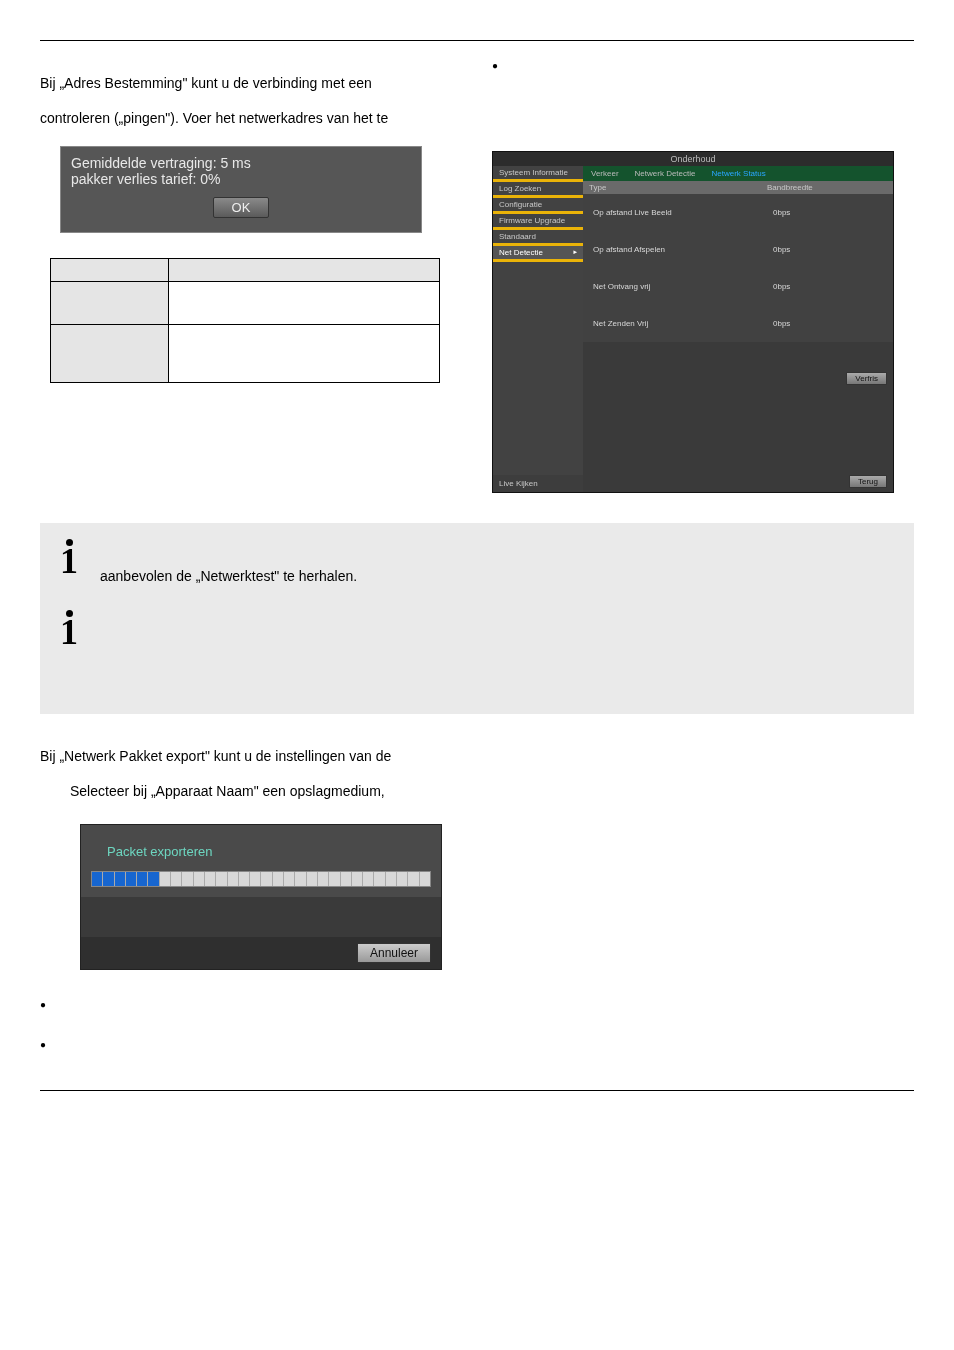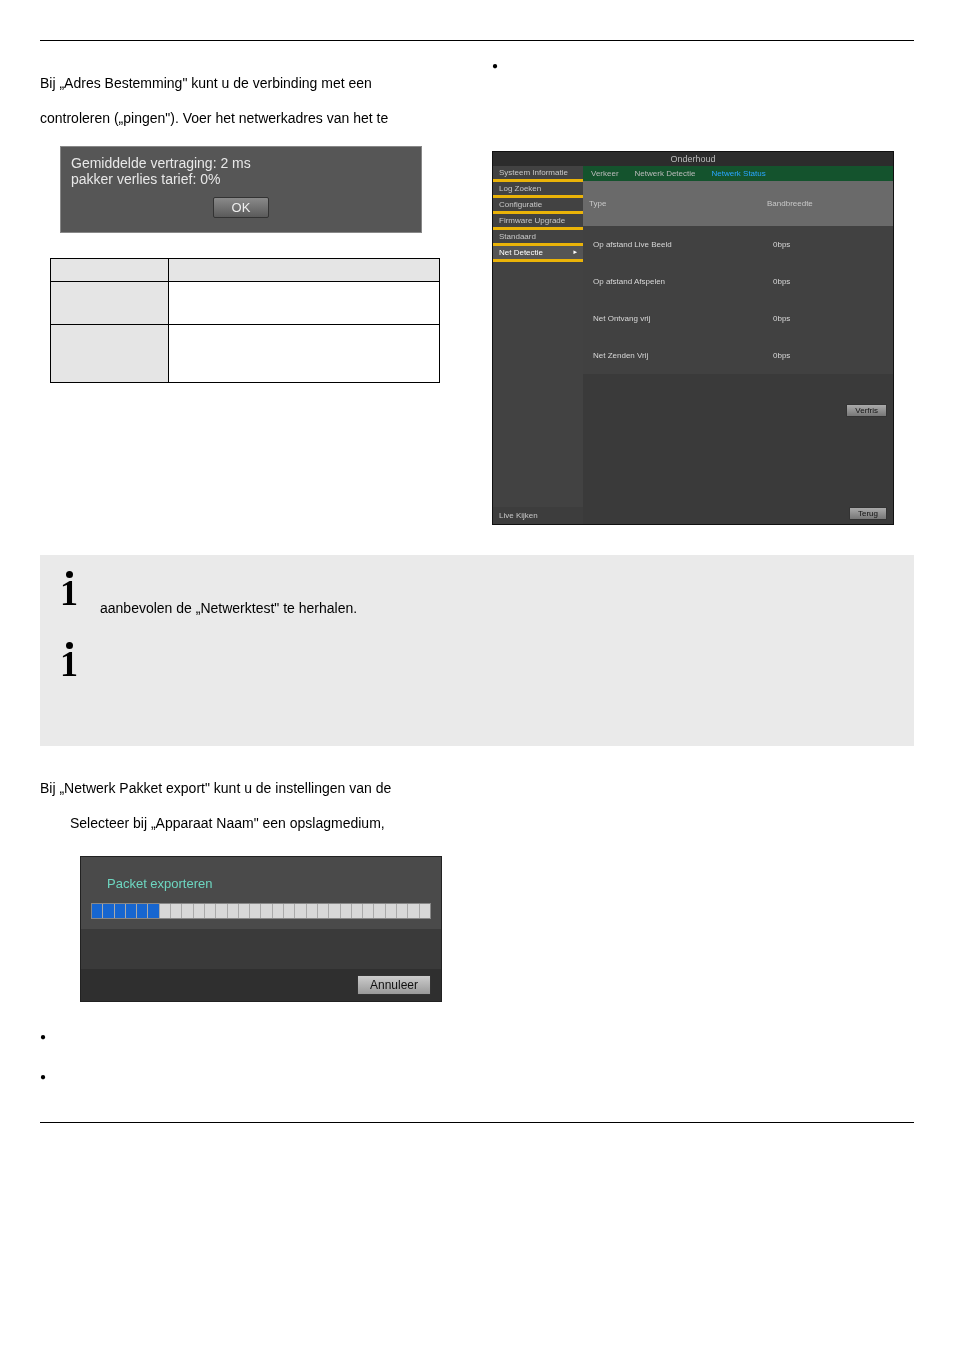--- a/index.html
+++ b/index.html
@@ -152,21 +152,21 @@
     color: #bbb;
   }
   .net-tab.active {
     color: #2aa6ff;
   }
   .net-headers {
     display: flex;
     background: #6a6a6a;
     font-size: 8px;
   }
-  .net-headers div { padding: 18px 6px; }
+  .net-headers div { padding: 2px 6px; }
   .net-headers .h1 { flex: 1; }
   .net-headers .h2 { width: 120px; }
   .net-rows {
     background: #414141;
   }
   .net-row {
     display: flex;
     font-size: 8px;
     padding: 14px 0;
     justify-content: flex-end;
@@ -285,21 +285,21 @@
 <div class="page">
   <hr class="hr-line">
 
   <div class="row">
     <div class="col-left">
       <p class="body-text">Bij „Adres Bestemming" kunt u de verbinding met een</p>
       <p class="body-text">controleren („pingen"). Voer het netwerkadres van het te</p>
 
       <div class="result-dialog">
         <div class="result-body">
-          <div>Gemiddelde vertraging: 2 ms</div>
+          <div>Gemiddelde vertraging: 5 ms</div>
           <div>pakker verlies tarief: 0%</div>
           <div class="result-ok">
             <span class="ok-btn">OK</span>
           </div>
         </div>
       </div>
 
       <table class="doc-table">
         <tbody>
             <tr class="r1">

